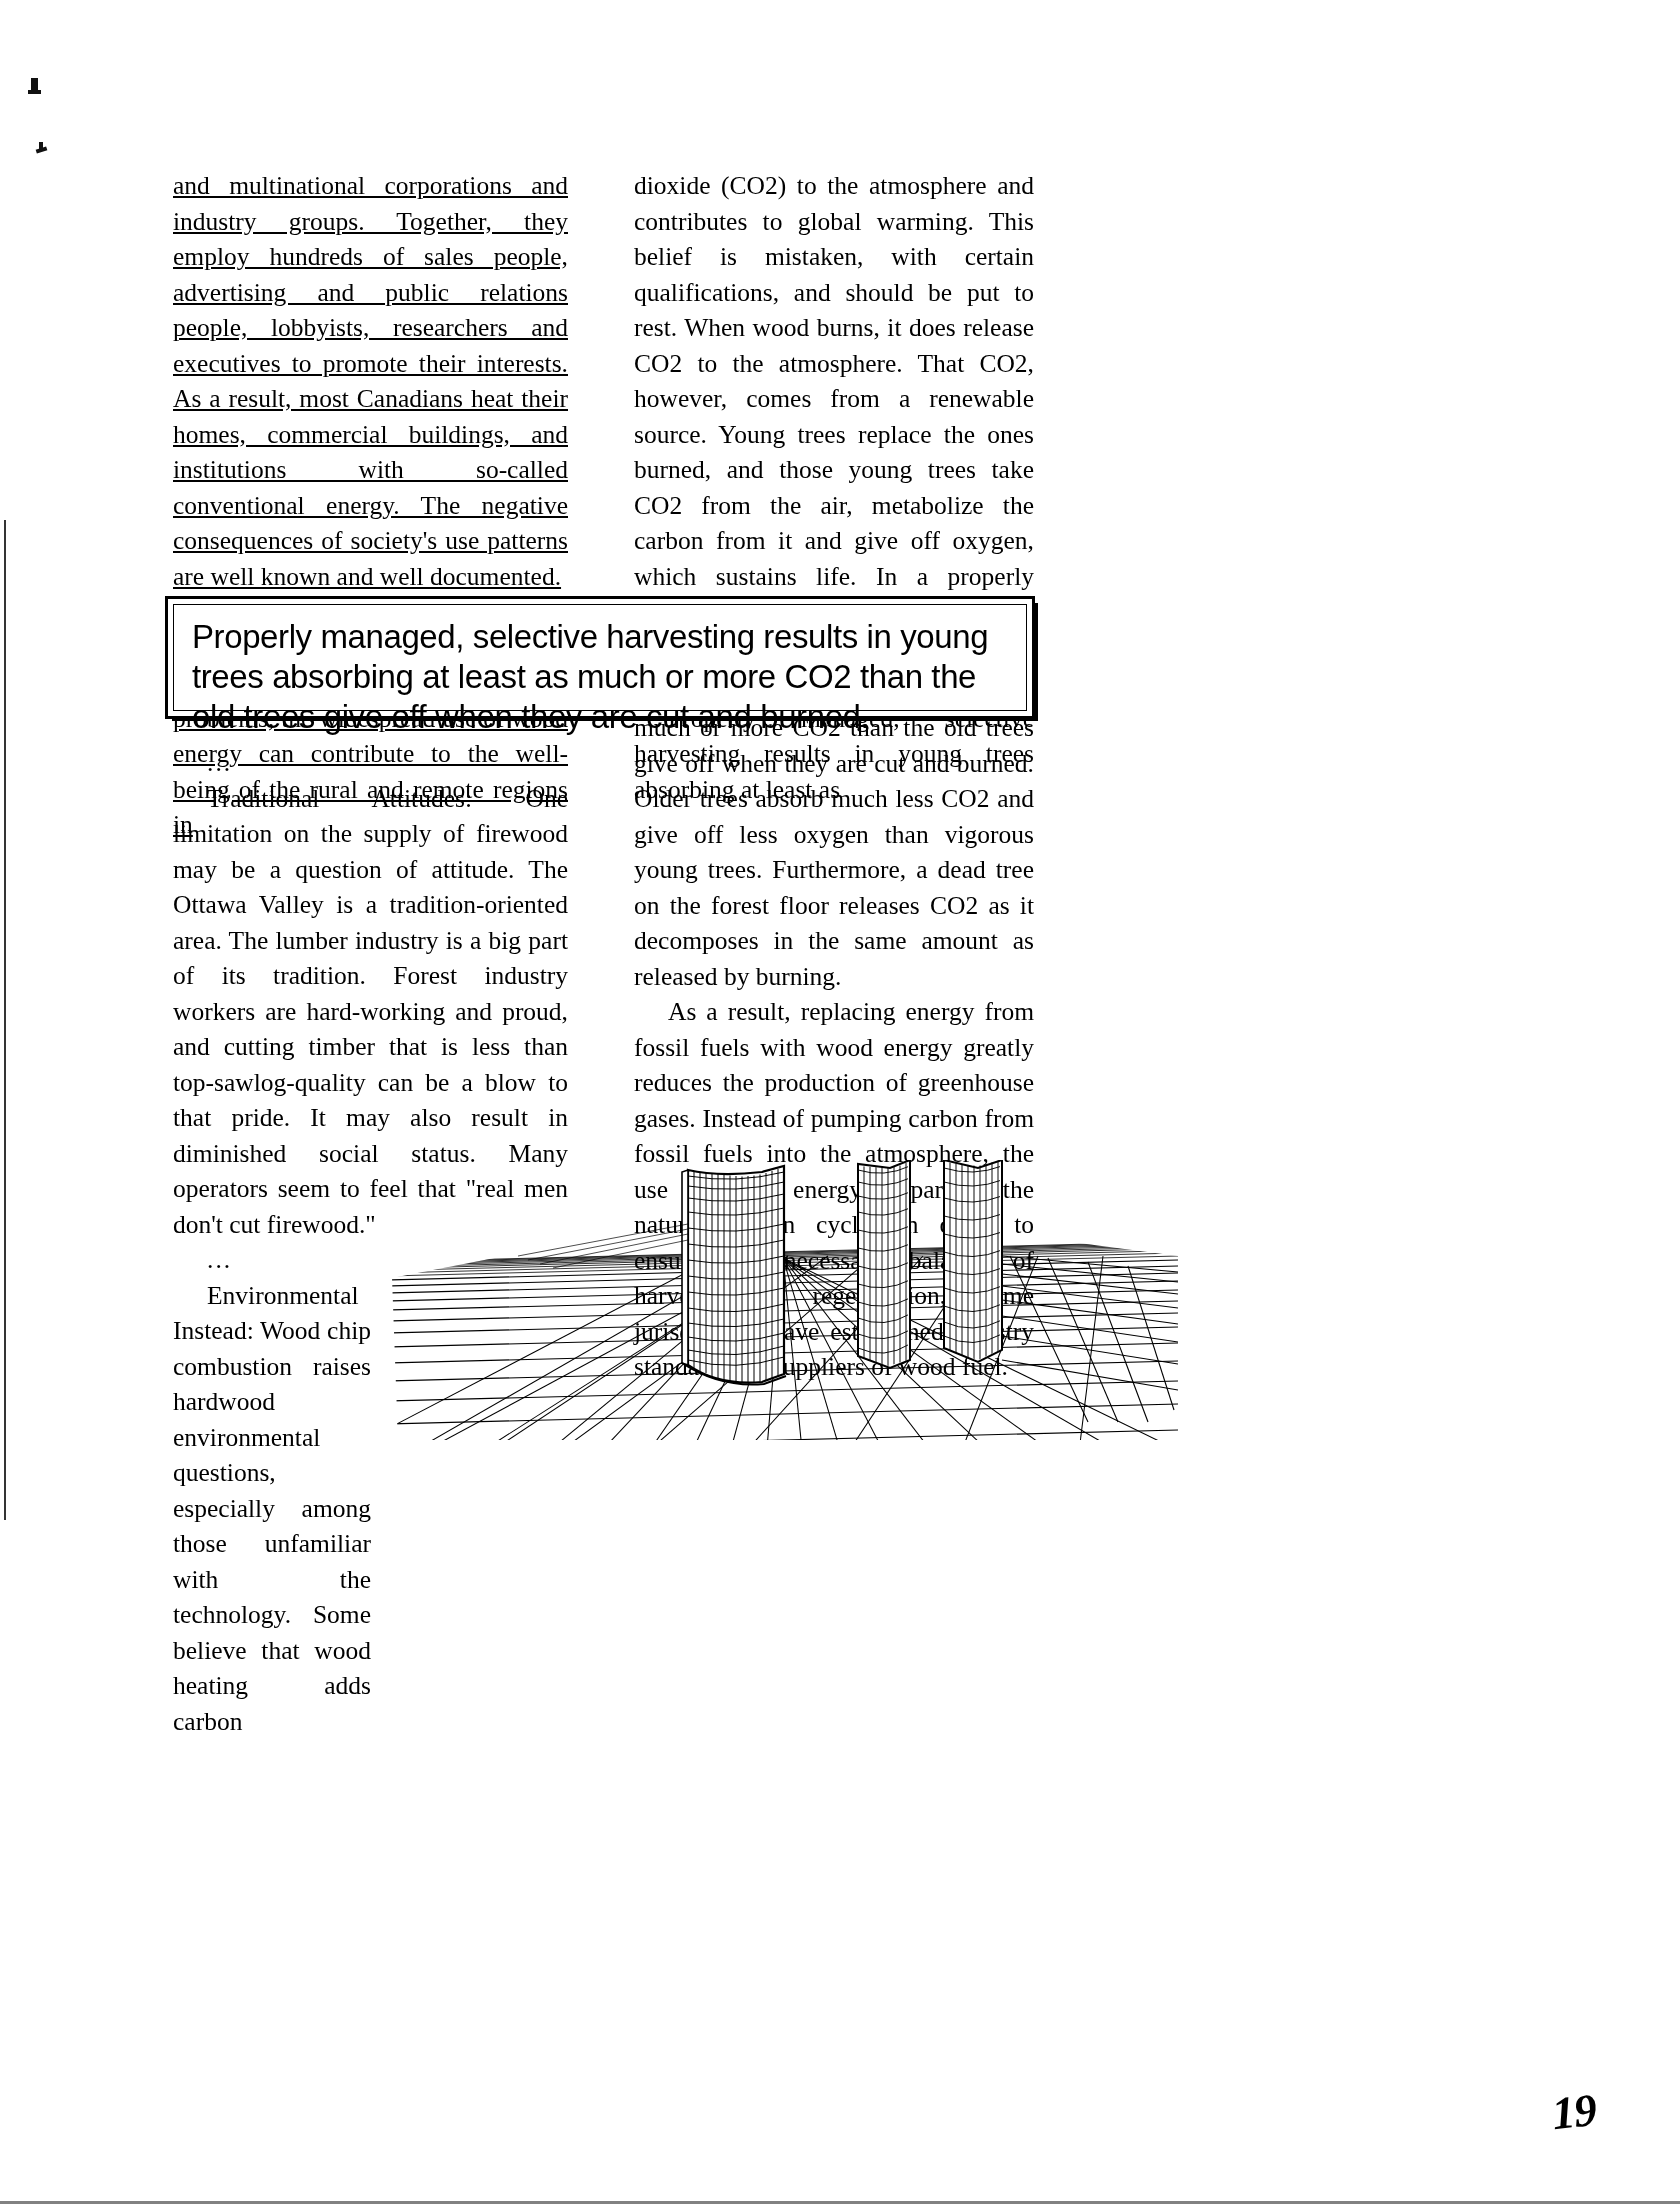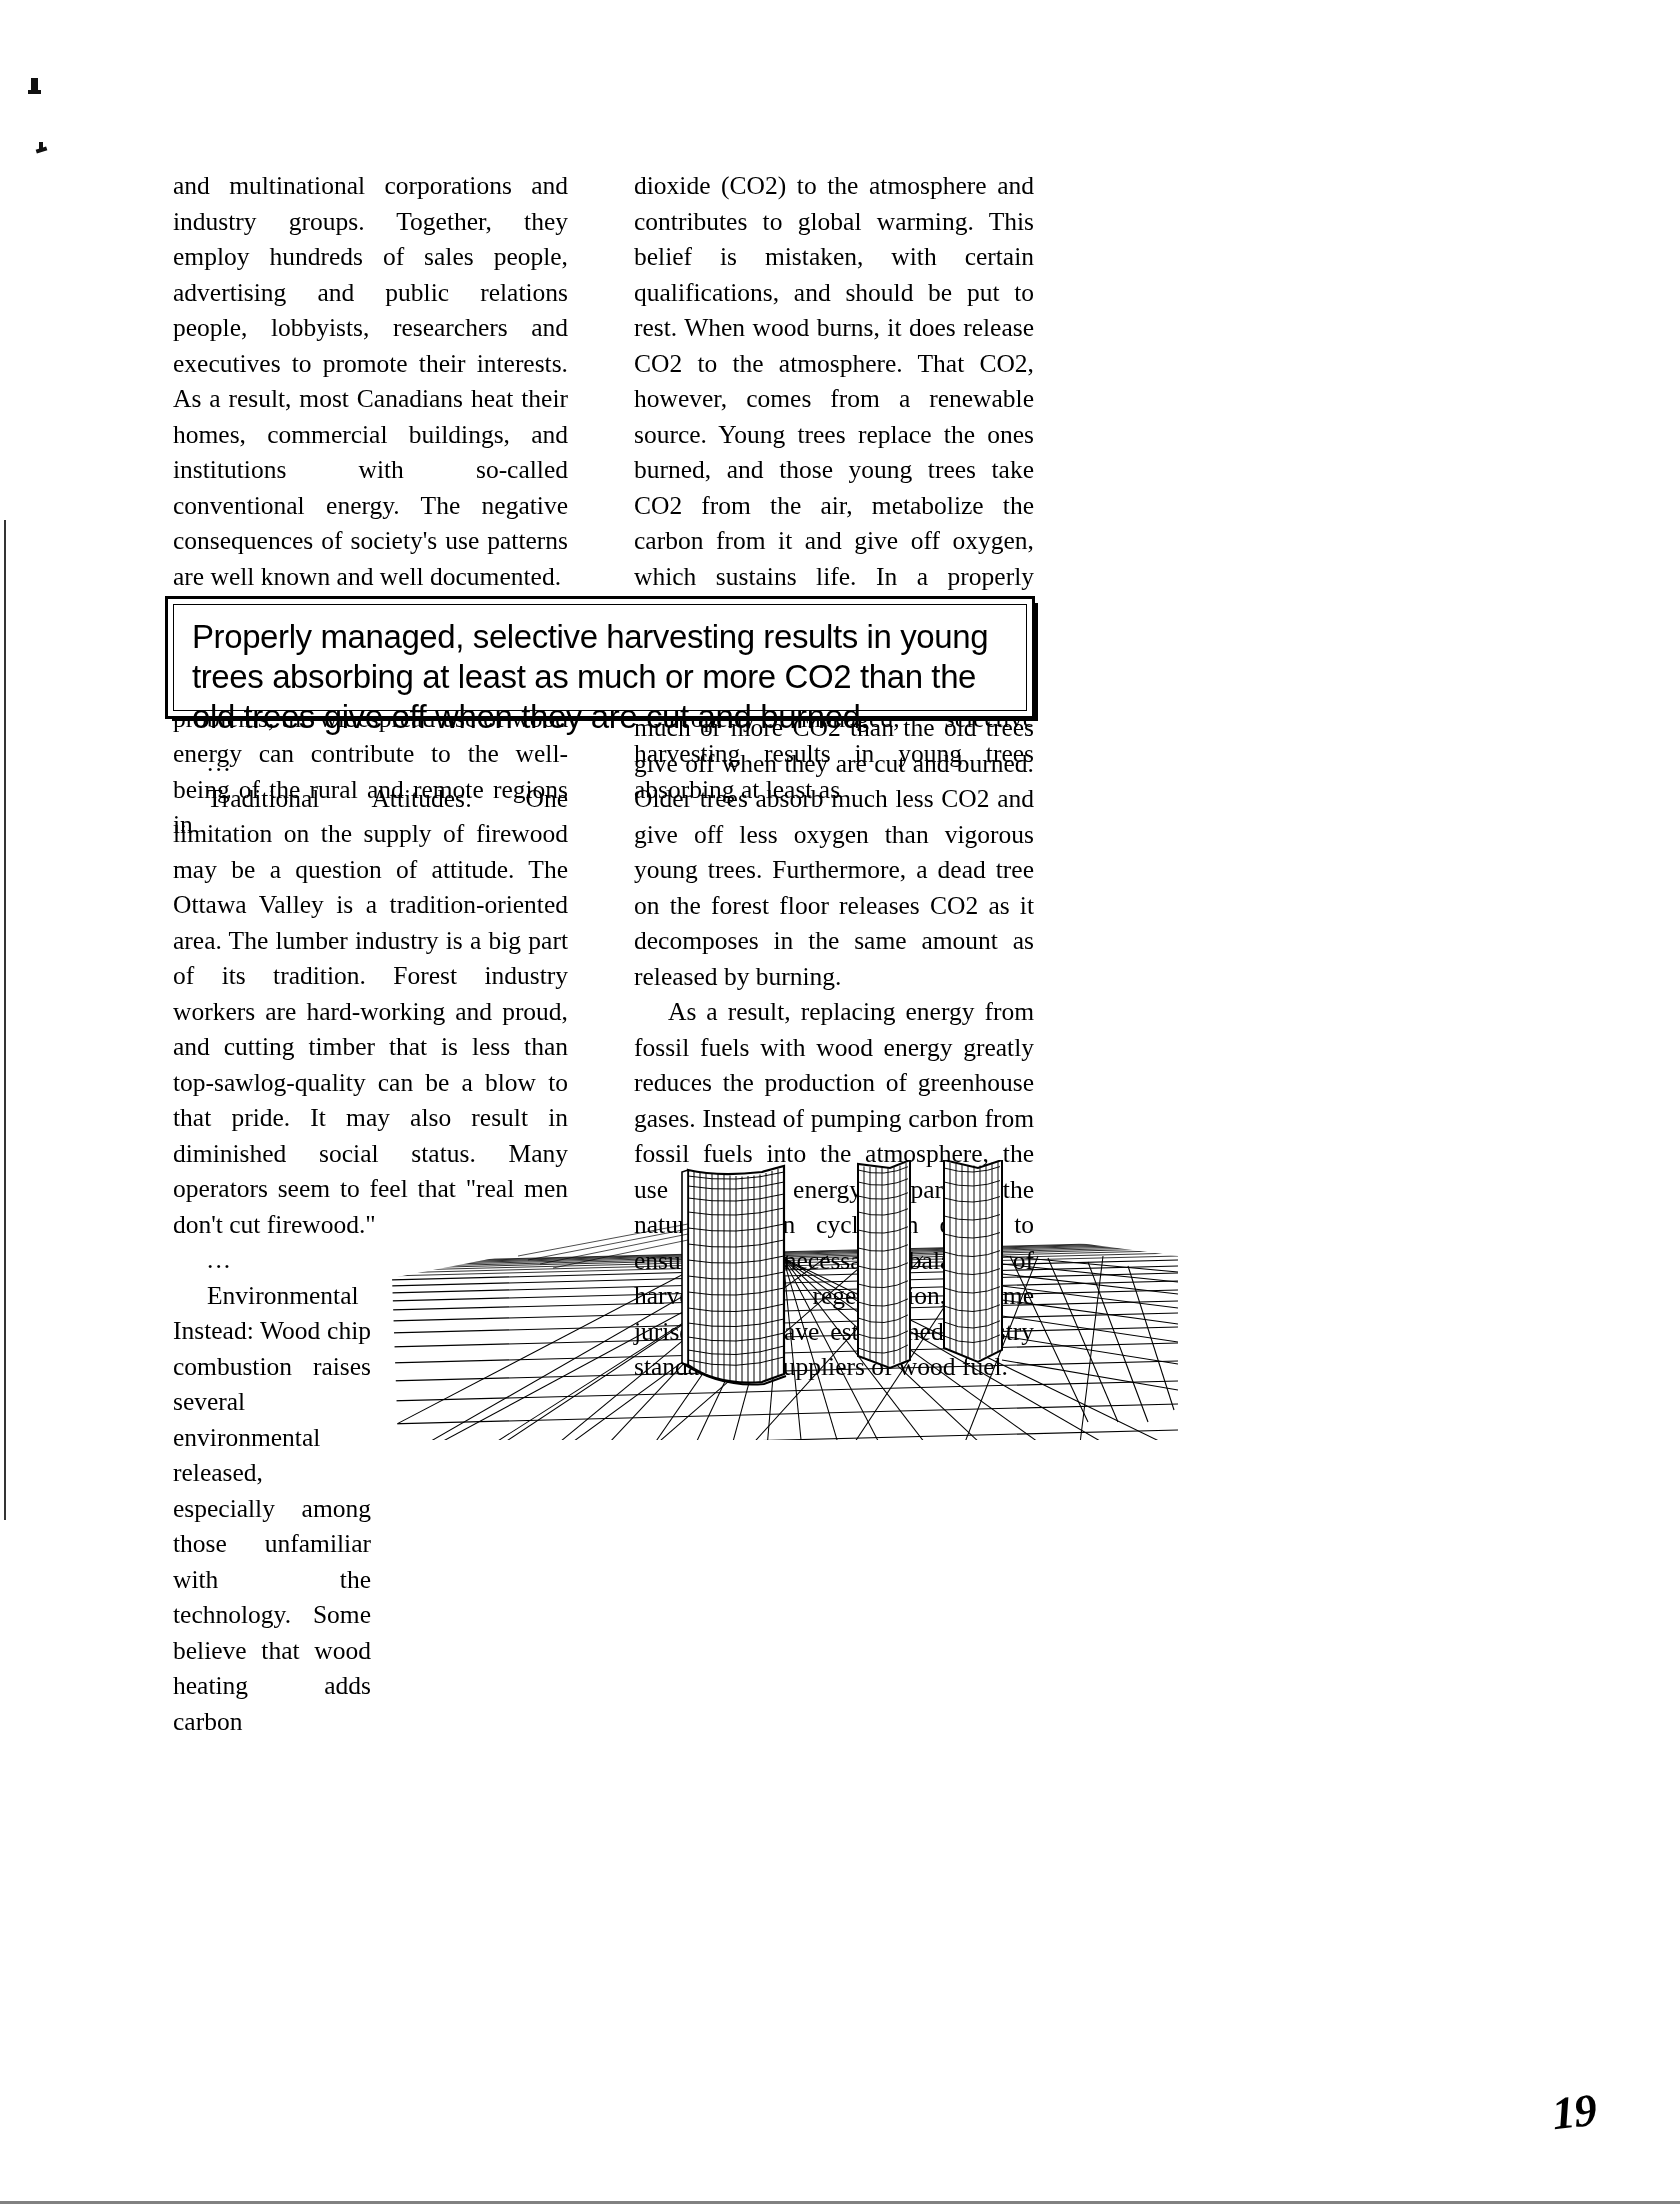--- a/index.html
+++ b/index.html
@@ -57,21 +57,21 @@
   .ell {
     margin: 0;
     font-size: 25px;
     line-height: 36px;
     text-indent: 34px;
     letter-spacing: 2px;
   }
   b { font-weight: normal; }
 
   
-  #col-top-left  { left: 173px; top: 168px;  width: 395px; }
+  #col-top-left  { left: 173px; top: 168px;  width: 395px; text-decoration: underline; }
   
   #col-top-right { left: 634px; top: 168px;  width: 400px; }
 
   
   #pullquote {
     position: absolute;
     left: 165px;
     top: 596px;
     width: 870px;
     height: 123px;
@@ -169,21 +169,21 @@
   <div id="pullquote">
     <div class="inner">
       <div class="qtext">Properly managed, selective harvesting results in young trees absorbing at least as much or more CO2 than the old trees give off when they are cut and burned.</div>
     </div>
   </div>
 
   <div class="col" id="col-bot-left">
     <p class="ell">...</p>
     <p class="indent"><b>Traditional Attitudes</b><span>: One limitation on the supply of firewood may be a question of attitude. The Ottawa Valley is a tradition-oriented area. The lumber industry is a big part of its tradition. Forest industry workers are hard-working and proud, and cutting timber that is less than top-sawlog-quality can be a blow to that pride. It may also result in diminished social status. Many operators seem to feel that "real men don't cut firewood."</span></p>
     <p class="ell">...</p>
-    <p class="indent narrow"><b>Environmental Instead</b><span>: Wood chip combustion raises several environmental released, especially among those unfamiliar with the technology. Some believe that wood heating adds carbon</span></p>
+    <p class="indent narrow"><b>Environmental Instead</b><span>: Wood chip combustion raises hardwood environmental questions, especially among those unfamiliar with the technology. Some believe that wood heating adds carbon</span></p>
   </div>
 
   <div class="col" id="col-bot-right">
     <p>much or more CO2 than the old trees give off when they are cut and burned. Older trees absorb much less CO2 and give off less oxygen than vigorous young trees. Furthermore, a dead tree on the forest floor releases CO2 as it decomposes in the same amount as released by burning.</p>
     <p class="indent">As a result, replacing energy from fossil fuels with wood energy greatly reduces the production of greenhouse gases. Instead of pumping carbon from fossil fuels into the atmosphere, the use of wood energy is part of the natural carbon cycle. In order to ensure the necessary balance of harvest and regeneration, some jurisdictions have established forestry standards for suppliers of wood fuel.</p>
   </div>
 
   <div id="illustration">
     <svg viewBox="0 0 790 280" preserveAspectRatio="none" xmlns="http://www.w3.org/2000/svg">
       <defs>

